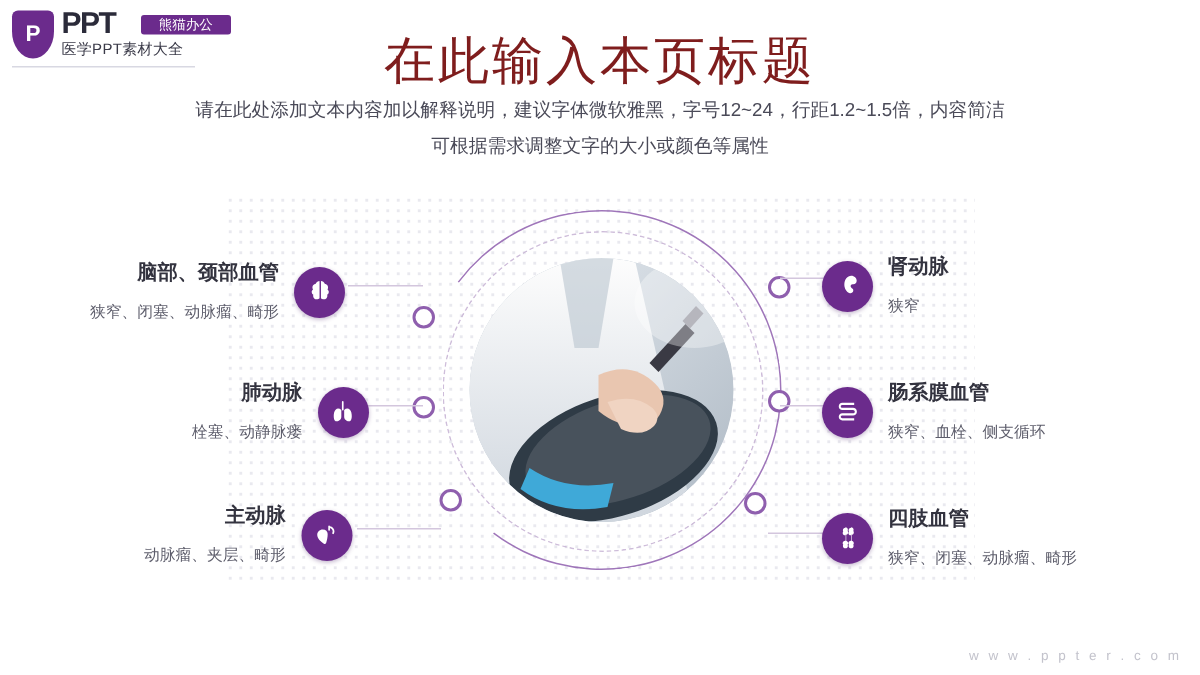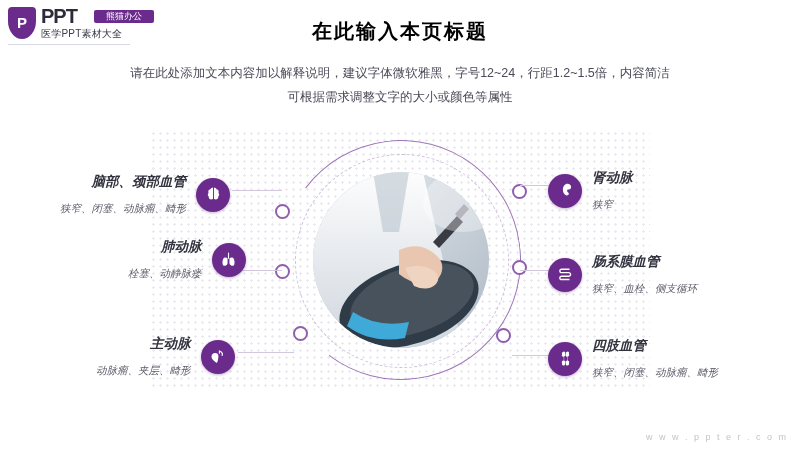--- a/index.html
+++ b/index.html
@@ -20,21 +20,21 @@
   .logo-txt{line-height:1;}
   .logo-main{display:flex;align-items:center;gap:17px;}
   .logo-ppt{font-size:20px;font-weight:bold;color:#2b2b3a;letter-spacing:-1px;}
   .logo-badge{background:#6b2b8c;color:#fff;font-size:9px;padding:2px 12px;border-radius:2px;}
   .logo-sub{font-size:10px;color:#3a3a48;margin-top:3px;letter-spacing:.2px;}
   .logo-rule{position:absolute;left:8px;top:44px;width:122px;height:1px;background:#d8d8e2;}
 
   
   .title{
     position:absolute;left:0;right:0;top:18px;text-align:center;
-    font-size:20px;font-weight:bold;color:#000000;letter-spacing:2px;
+    font-size:34px;font-weight:normal;color:#7f1d1d;letter-spacing:2px;
   }
   .subtitle{
     position:absolute;left:50%;transform:translateX(-50%);top:62px;
     width:660px;text-align:center;font-size:12.5px;color:#4a4a58;line-height:1.9;
   }
 
   
   .ring-wrap{position:absolute;left:281px;top:140px;width:240px;height:240px;}
   .ring-outer{
     position:absolute;inset:0;border:1.5px solid #8f5fae;border-radius:50%;
@@ -55,21 +55,21 @@
   }
 
   
   .dots-bg{
     position:absolute;left:150px;top:130px;width:500px;height:260px;
     background-image:radial-gradient(#e2e2ea 1px, transparent 1.2px);
     background-size:7px 7px;opacity:.75;
   }
 
   
-  .item{position:absolute;display:flex;align-items:center;font-style:italic;}
+  .item{position:absolute;display:flex;align-items:center;}
   .item.left{flex-direction:row-reverse;text-align:right;}
   .bubble{
     width:34px;height:34px;border-radius:50%;background:#6b2b8c;
     display:flex;align-items:center;justify-content:center;flex:none;
     box-shadow:0 1px 3px rgba(80,40,110,.35);
   }
   .bubble svg{display:block;}
   .txt{padding:0 10px;}
   .t-title{font-size:13.5px;font-weight:bold;color:#33333f;line-height:1.5;}
   .t-desc{font-size:10.5px;color:#5d5d6b;line-height:1.6;margin-top:8px;}
@@ -159,21 +159,21 @@
       <path d="M12 3c-2 0-3.4 1-3.8 2.3C6.6 5.5 5.4 6.8 5.4 8.4c0 .6.2 1.2.5 1.6-.7.5-1.1 1.3-1.1 2.2 0 1 .6 1.9 1.4 2.3-.1.3-.2.6-.2 1 0 1.6 1.4 2.9 3.1 2.9.9 0 1.7-.4 2.3-1V3.5c-.1 0-.3-.5-1.4-.5z"></path>
       <path d="M12.6 3v14.4c.6.6 1.4 1 2.3 1 1.7 0 3.1-1.3 3.1-2.9 0-.4-.1-.7-.2-1 .8-.4 1.4-1.3 1.4-2.3 0-.9-.4-1.7-1.1-2.2.3-.4.5-1 .5-1.6 0-1.6-1.2-2.9-2.8-3.1C15.4 4 14 3 12.6 3z"></path>
     </svg>
   </div>
   <div class="txt">
     <div class="t-title">脑部、颈部血管</div>
     <div class="t-desc">狭窄、闭塞、动脉瘤、畸形</div>
   </div>
 </div>
 
-<div class="item left" style="left:118px;top:237px;">
+<div class="item left" style="left:118px;top:252px;">
   <div class="bubble">
     <svg width="19" height="19" viewBox="0 0 24 24" fill="#ffffff">
       <rect x="11.3" y="3" width="1.4" height="8" rx=".7"></rect>
       <path d="M10.8 10.5C9.4 9.2 7.4 9 6.2 10c-1.3 1.1-1.8 3.4-1.8 5.6 0 2 .4 3.8 1.6 4.3 1.3.5 3.2-.3 4.2-1.6.5-.7.6-1.5.6-2.3v-5.5z"></path>
       <path d="M13.2 10.5c1.4-1.3 3.4-1.5 4.6-.5 1.3 1.1 1.8 3.4 1.8 5.6 0 2-.4 3.8-1.6 4.3-1.3.5-3.2-.3-4.2-1.6-.5-.7-.6-1.5-.6-2.3v-5.5z"></path>
     </svg>
   </div>
   <div class="txt">
     <div class="t-title">肺动脉</div>
     <div class="t-desc">栓塞、动静脉瘘</div>

